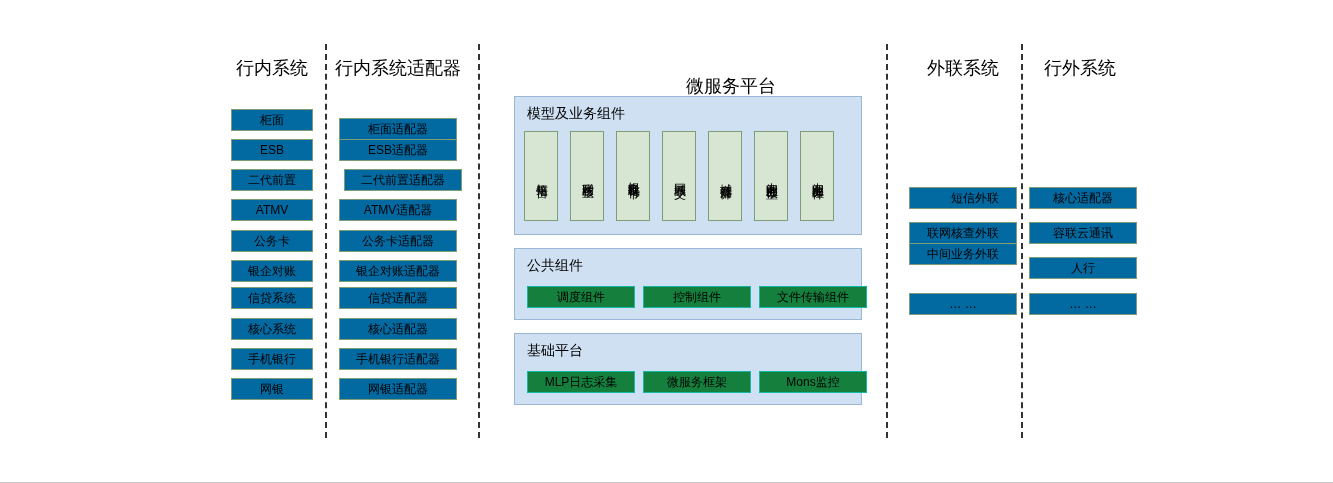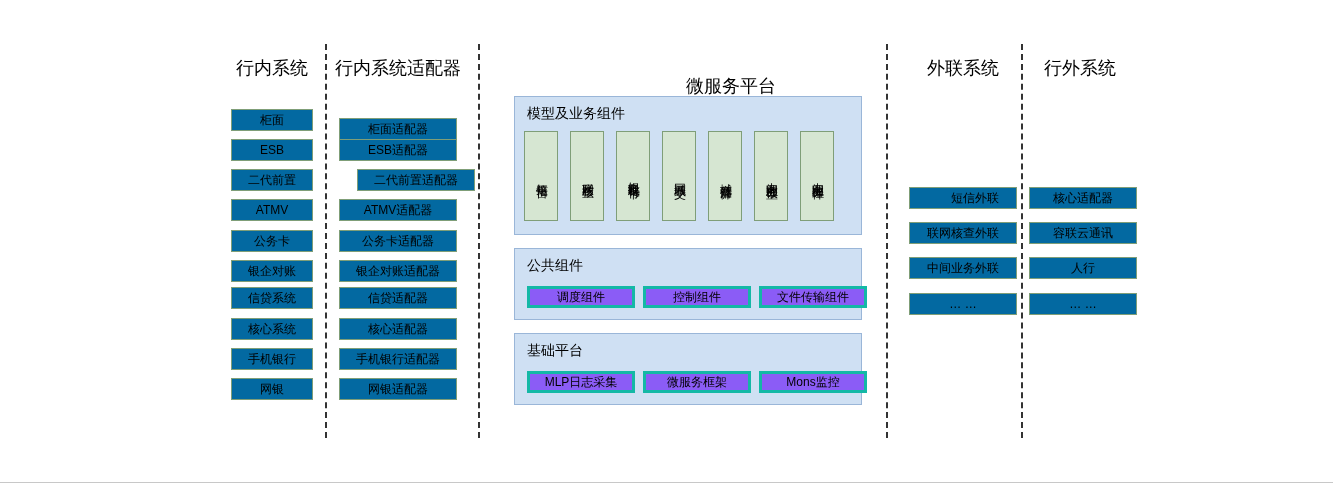--- a/index.html
+++ b/index.html
@@ -84,22 +84,22 @@
     justify-content: center;
     writing-mode: vertical-rl;
     text-orientation: upright;
     letter-spacing: 1px;
     line-height: 1.15;
     text-align: center;
   }
   .comp-node {
     position: absolute;
     box-sizing: border-box;
-    background: #8b5cf6;
-    border: 3px solid #14b8a6;
+    background: #15803d;
+    border: 1px solid #14b8a6;
     width: 108px;
     height: 22px;
     font-size: 12px;
     display: flex;
     align-items: center;
     justify-content: center;
     white-space: nowrap;
   }
   .bottom-rule {
     position: absolute;
@@ -132,21 +132,21 @@
   <div class="node col-node" style="left:231px; top:199px;">ATMV</div>
   <div class="node col-node" style="left:231px; top:230px;">公务卡</div>
   <div class="node col-node" style="left:231px; top:260px;font-family:Liberation Serif, serif;">银企对账</div>
   <div class="node col-node" style="left:231px; top:287px;">信贷系统</div>
   <div class="node col-node" style="left:231px; top:318px;">核心系统</div>
   <div class="node col-node" style="left:231px; top:348px;">手机银行</div>
   <div class="node col-node" style="left:231px; top:378px;">网银</div>
 
   <div class="node wide-node" style="left:339px; top:118px;">柜面适配器</div>
   <div class="node wide-node" style="left:339px; top:139px;">ESB适配器</div>
-  <div class="node wide-node" style="left:357px; top:169px;">二代前置适配器</div>
+  <div class="node wide-node" style="left:344px; top:169px;">二代前置适配器</div>
   <div class="node wide-node" style="left:339px; top:199px;">ATMV适配器</div>
   <div class="node wide-node" style="left:339px; top:230px;">公务卡适配器</div>
   <div class="node wide-node" style="left:339px; top:260px;">银企对账适配器</div>
   <div class="node wide-node" style="left:339px; top:287px;">信贷适配器</div>
   <div class="node wide-node" style="left:339px; top:348px;">手机银行适配器</div>
   <div class="node wide-node" style="left:339px; top:318px;">核心适配器</div>
   <div class="node wide-node" style="left:339px; top:378px;">网银适配器</div>
 
   <div class="panel" style="left:514px; top:96px; width:348px; height:139px;">
     <div class="panel-label">模型及业务组件</div>
@@ -168,21 +168,21 @@
 
   <div class="panel" style="left:514px; top:333px; width:348px; height:72px;">
     <div class="panel-label">基础平台</div>
   </div>
   <div class="comp-node" style="left:527px; top:371px;">MLP日志采集</div>
   <div class="comp-node" style="left:643px; top:371px;">微服务框架</div>
   <div class="comp-node" style="left:759px; top:371px;">Mons监控</div>
 
   <div class="node ext-node" style="left:909px; top:187px;padding-left:24px;">短信外联</div>
   <div class="node ext-node" style="left:909px; top:222px;">联网核查外联</div>
-  <div class="node ext-node" style="left:909px; top:257px;">中间业务外联</div>
+  <div class="node ext-node" style="left:909px; top:243px;">中间业务外联</div>
   <div class="node ext-node" style="left:909px; top:293px;">… …</div>
 
   <div class="node ext-node" style="left:1029px; top:187px;">核心适配器</div>
   <div class="node ext-node" style="left:1029px; top:222px;">容联云通讯</div>
   <div class="node ext-node" style="left:1029px; top:257px;">人行</div>
   <div class="node ext-node" style="left:1029px; top:293px;">… …</div>
 
   <div class="bottom-rule"></div>
 </div>
 

